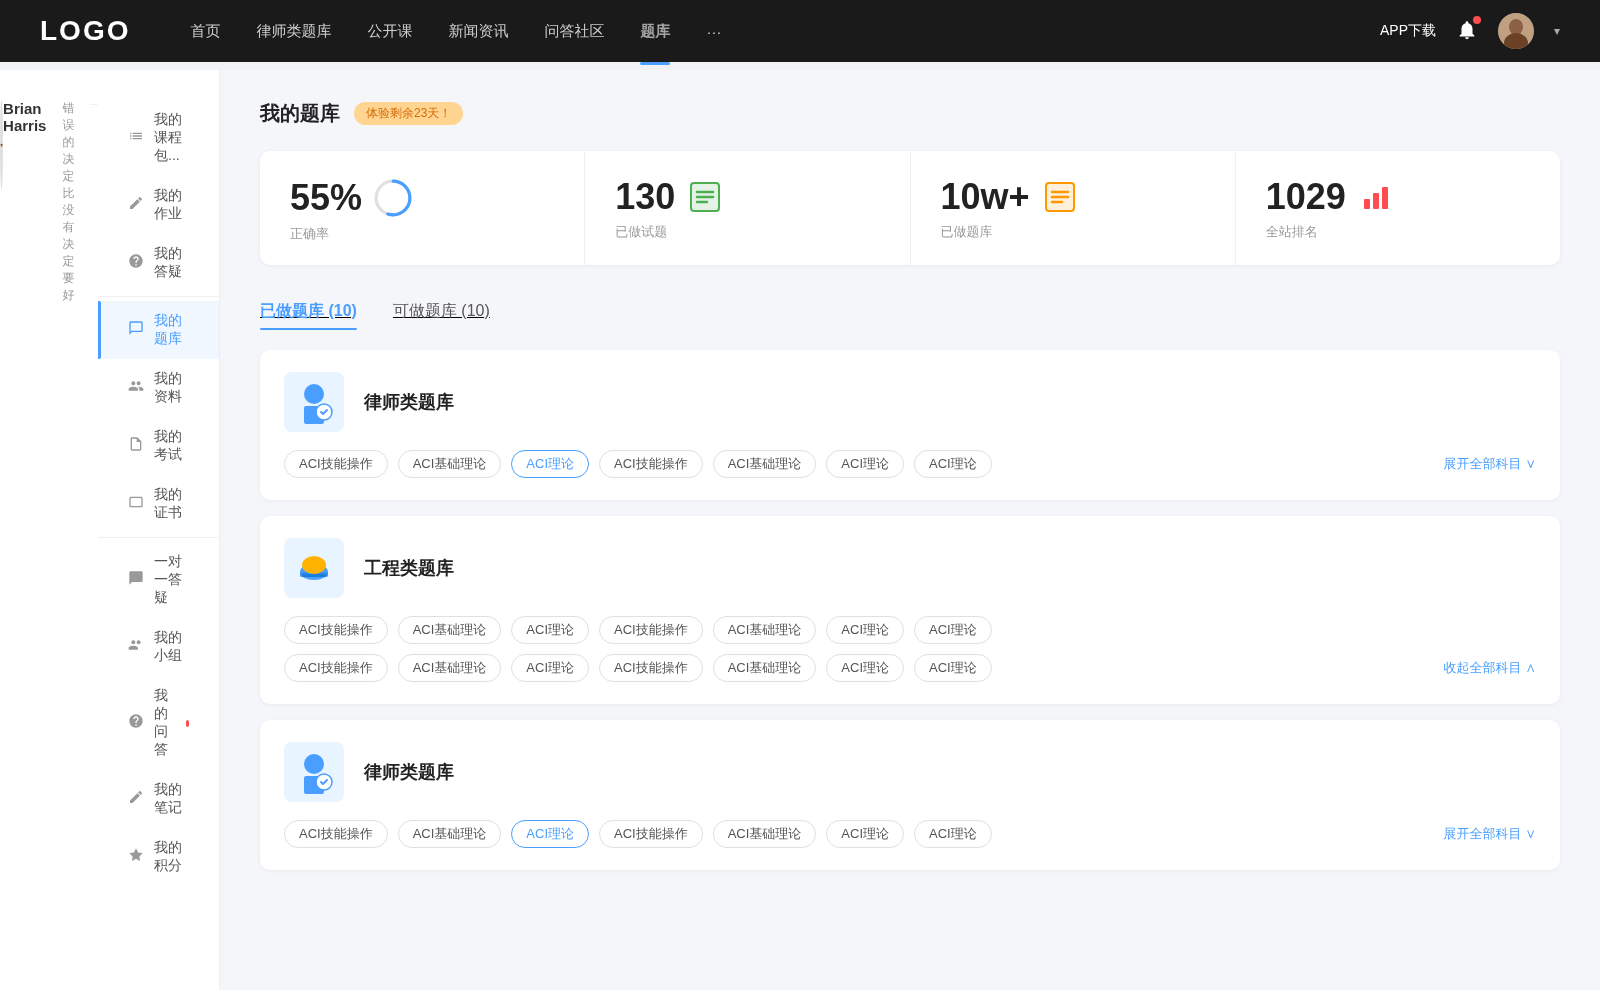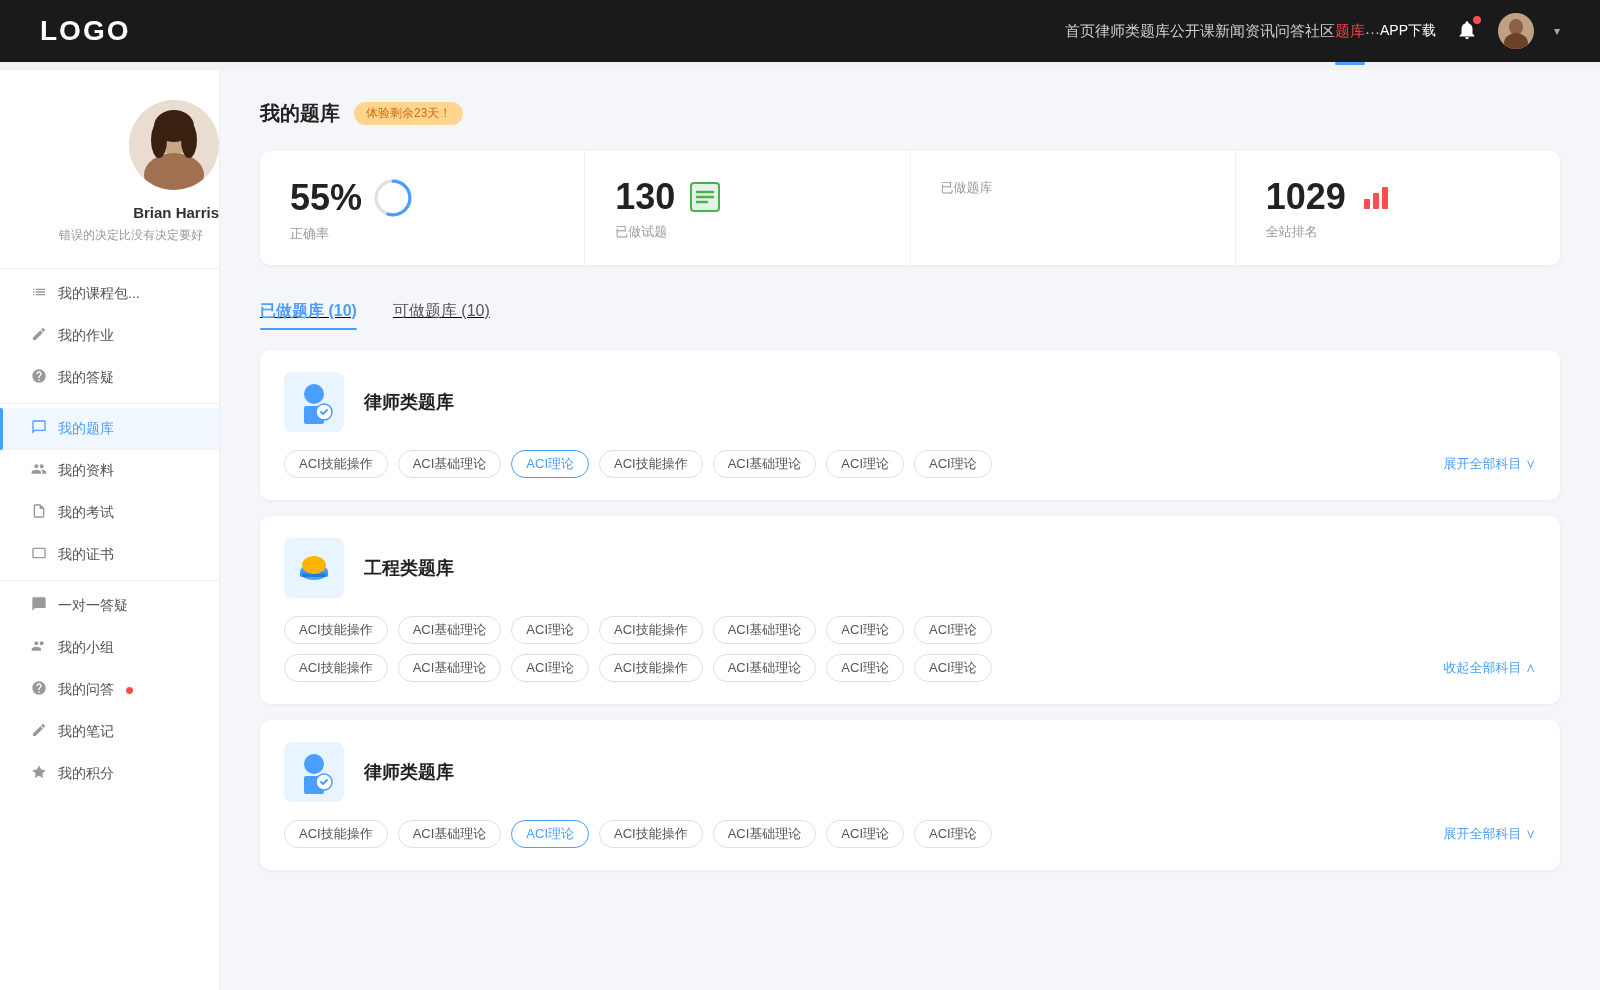--- a/index.html
+++ b/index.html
@@ -19,31 +19,32 @@
     .topnav-logo {
       color: white;
       font-size: 28px;
       font-weight: 900;
       letter-spacing: 2px;
       margin-right: 60px;
     }
     .topnav-menu {
       display: flex;
       align-items: center;
+      gap: 36px;
       flex: 1;
-      justify-content: flex-end;
     }
     .topnav-menu-item {
       color: #ccc;
       font-size: 15px;
       cursor: pointer;
       position: relative;
     }
     .topnav-menu-item.active {
-      color: #ef4444;
+      color: #a3a3a3;
+      font-weight: bold;
     }
     .topnav-menu-item.active::after {
       content: '';
       display: block;
       position: absolute;
       bottom: -24px;
       left: 50%;
       transform: translateX(-50%);
       width: 100%;
       height: 3px;
@@ -85,22 +86,22 @@
     }
 
     
     .sidebar {
       width: 220px;
       min-width: 220px;
       background: #fff;
       border-right: 1px solid #eee;
       padding-top: 30px;
       display: flex;
-      flex-direction: column;
-      align-items: flex-end;
+      flex-direction: row;
+      align-items: flex-start;
     }
     .sidebar-avatar {
       width: 90px; height: 90px;
       border-radius: 50%;
       overflow: hidden;
       background: #e0e0e0;
       margin-bottom: 14px;
       display: flex; align-items: center; justify-content: center;
     }
     .sidebar-avatar svg { width: 90px; height: 90px; }
@@ -533,20 +534,32 @@
               <line x1="10" y1="13" x2="26" y2="13" stroke="#4CAF50" stroke-width="2.5" stroke-linecap="round"></line>
               <line x1="10" y1="18" x2="26" y2="18" stroke="#4CAF50" stroke-width="2.5" stroke-linecap="round"></line>
               <line x1="10" y1="23" x2="20" y2="23" stroke="#4CAF50" stroke-width="2.5" stroke-linecap="round"></line>
             </svg>
           </span>
         </div>
         <span class="stat-label">已做试题</span>
       </div>
 
       <div class="stat-item">
+        <div class="stat-top">
+          <span class="stat-value">10w+</span>
+          <span class="stat-icon-img">
+            <svg width="36" height="36" viewBox="0 0 36 36">
+              <rect x="4" y="4" width="28" height="28" rx="3" fill="#FF9800" opacity="0.15"></rect>
+              <rect x="4" y="4" width="28" height="28" rx="3" fill="none" stroke="#FF9800" stroke-width="2"></rect>
+              <line x1="10" y1="13" x2="26" y2="13" stroke="#FF9800" stroke-width="2.5" stroke-linecap="round"></line>
+              <line x1="10" y1="18" x2="26" y2="18" stroke="#FF9800" stroke-width="2.5" stroke-linecap="round"></line>
+              <line x1="10" y1="23" x2="20" y2="23" stroke="#FF9800" stroke-width="2.5" stroke-linecap="round"></line>
+            </svg>
+          </span>
+        </div>
         <span class="stat-label">已做题库</span>
       </div>
 
       <div class="stat-item">
         <div class="stat-top">
           <span class="stat-value">1029</span>
           <span class="stat-icon-img">
             <svg width="36" height="36" viewBox="0 0 36 36">
               <rect x="6" y="20" width="6" height="10" rx="1" fill="#ff4d4f"></rect>
               <rect x="15" y="14" width="6" height="16" rx="1" fill="#ff4d4f"></rect>

